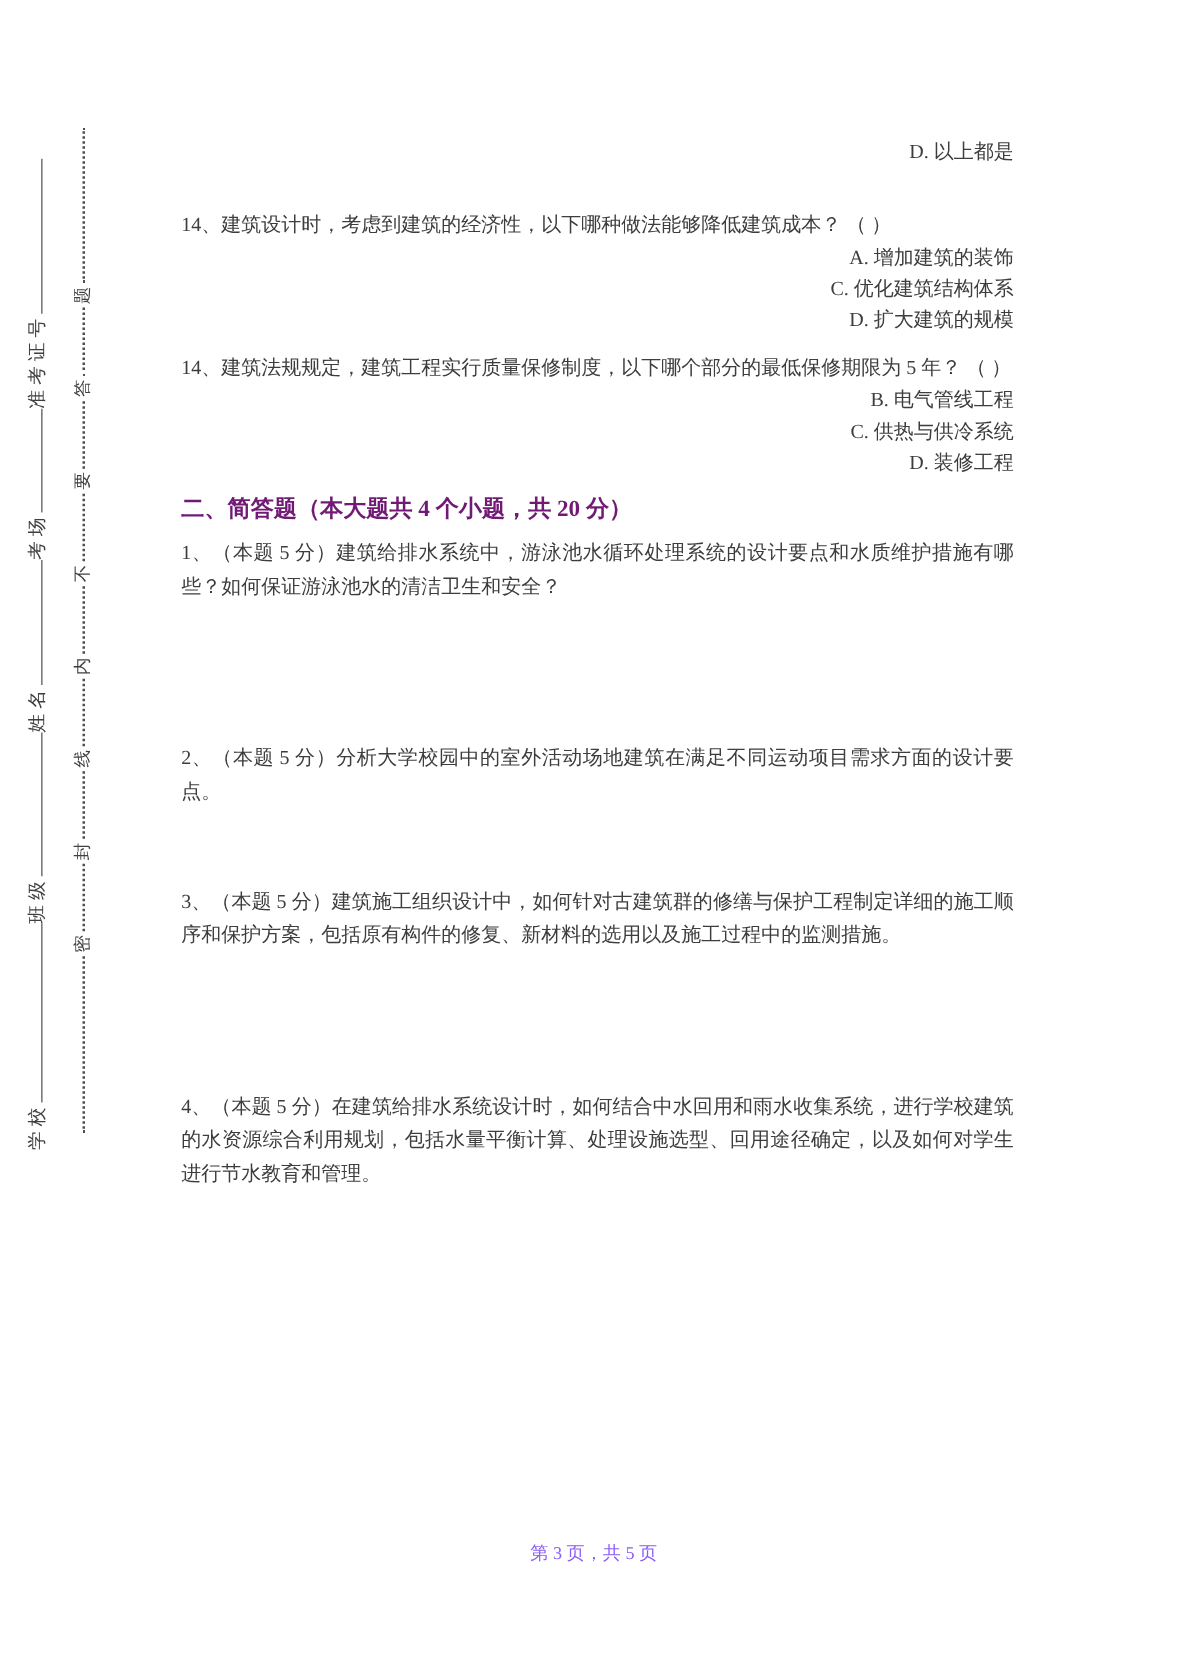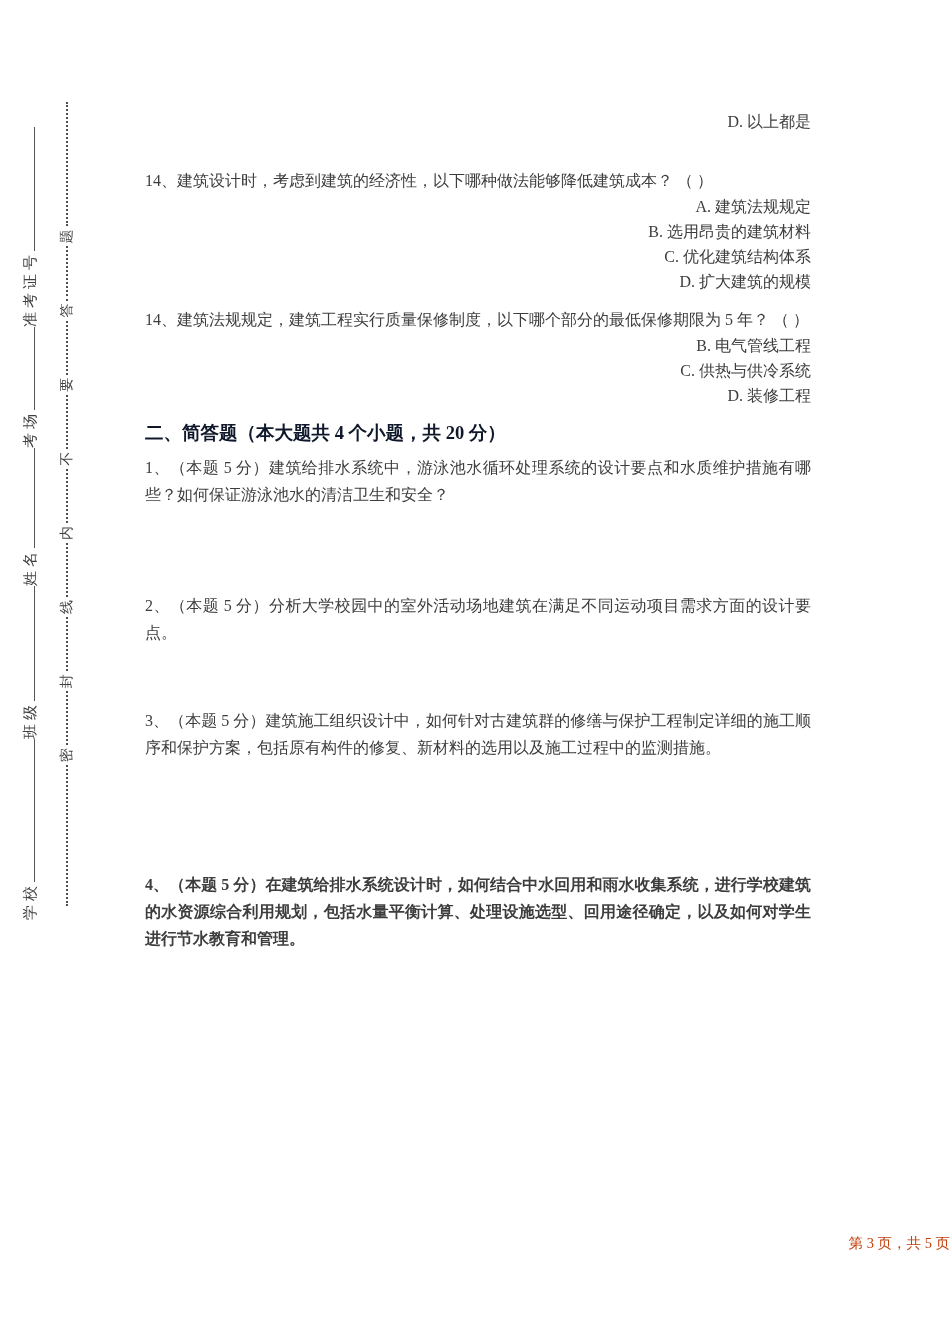--- a/index.html
+++ b/index.html
@@ -75,40 +75,40 @@
   .opt  { line-height: 25px; text-align: right; }
   .prev { margin-bottom: 33px; }
   .stem { line-height: 27px; text-align: justify; }
   .mcq-14 { margin-bottom: 12px; }
   .mcq-15 { margin-bottom: 12px; }
   .section-heading {
     margin: 0 0 8px 0;
     font-size: 18.5px;
     font-weight: 700;
     line-height: 26px;
-    color: #0f172a;
+    color: #701a75;
   }
   .sa {
     line-height: 27px;
     text-align: justify;
   }
-  .sa1 { margin-bottom: 84px; }
+  .sa1 { margin-bottom: 110px; }
   .sa2 { margin-bottom: 61px; }
   .sa3 { margin-bottom: 110px; }
-  .sa4 { margin-bottom: 0; font-weight: bold; }
+  .sa4 { margin-bottom: 0; }
 
   .footer {
     position: absolute;
     left: 0;
     top: 1232px;
     width: 950px;
-    text-align: right;
+    text-align: center;
     font-size: 14.5px;
     line-height: 22px;
-    color: #c2410c;
+    color: #8b5cf6;
   }
 </style>
 </head>
 <body>
 
 <div class="page">
 
   <div class="label-col">
     <span>学校</span><span class="blank b1"></span><span>班级</span><span class="blank b2"></span><span>姓名</span><span class="blank b3"></span><span>考场</span><span class="blank b4"></span><span>准考证号</span><span class="blank b5"></span>
   </div>
@@ -132,22 +132,21 @@
     <span class="seal-char">题</span>
     <span class="lead end2"></span>
   </div>
 
   <div class="content">
 
     <div class="opt prev">D. 以上都是</div>
 
     <div class="mcq-14">
       <div class="stem">14、建筑设计时，考虑到建筑的经济性，以下哪种做法能够降低建筑成本？ （ ）</div>
-      <div class="opt">A. 建筑法规规定</div>
-      <div class="opt">B. 选用昂贵的建筑材料</div>
+      <div class="opt">A. 增加建筑的装饰</div>
       <div class="opt">C. 优化建筑结构体系</div>
       <div class="opt">D. 扩大建筑的规模</div>
     </div>
 
     <div class="mcq-15">
       <div class="stem">14、建筑法规规定，建筑工程实行质量保修制度，以下哪个部分的最低保修期限为 5 年？ （ ）</div>
       <div class="opt">B. 电气管线工程</div>
       <div class="opt">C. 供热与供冷系统</div>
       <div class="opt">D. 装修工程</div>
     </div>

